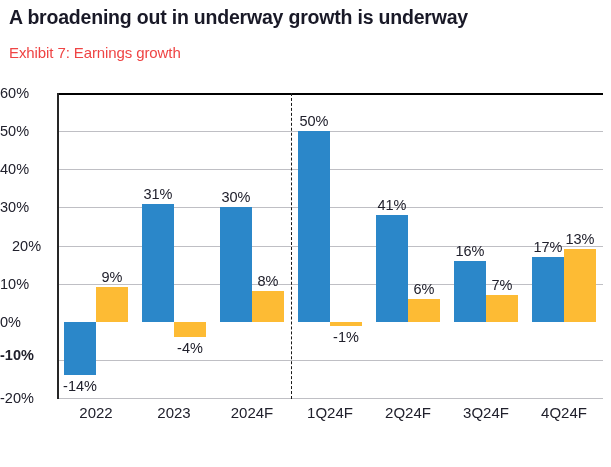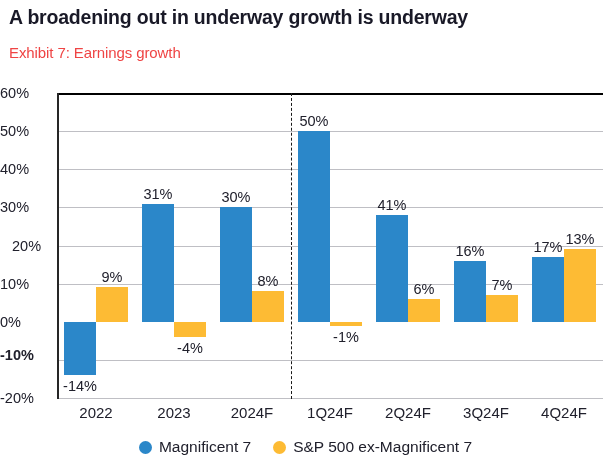--- a/index.html
+++ b/index.html
@@ -219,30 +219,20 @@
   <div id="x-cats">
       <div class="x-cat" style="left: 57px; width: 78px;">2022</div>
       <div class="x-cat" style="left: 135px; width: 78px;">2023</div>
       <div class="x-cat" style="left: 213px; width: 78px;">2024F</div>
       <div class="x-cat" style="left: 291px; width: 78px;">1Q24F</div>
       <div class="x-cat" style="left: 369px; width: 78px;">2Q24F</div>
       <div class="x-cat" style="left: 447px; width: 78px;">3Q24F</div>
       <div class="x-cat" style="left: 525px; width: 78px;">4Q24F</div>
     </div>
 
-  <div id="legend">
-      <div class="legend-item">
-        <span class="legend-dot m7" style="background: rgb(43, 135, 201);"></span>
-        <span class="legend-text">Magnificent 7</span>
-      </div>
-      <div class="legend-item">
-        <span class="legend-dot sp" style="background: rgb(253, 187, 52);"></span>
-        <span class="legend-text">S&amp;P 500 ex-Magnificent 7</span>
-      </div>
-    </div>
 
 <div class="bar-label" style="width: 58px; left: 51px; top: 379.125px;">-14%</div>
     <div class="bar-label" style="width: 58px; left: 83px; top: 270.438px;">9%</div>
     <div class="bar-label" style="width: 58px; left: 129px; top: 186.562px;">31%</div>
     <div class="bar-label" style="width: 58px; left: 161px; top: 341px;">-4%</div>
     <div class="bar-label" style="width: 58px; left: 207px; top: 190.375px;">30%</div>
     <div class="bar-label" style="width: 58px; left: 239px; top: 274.25px;">8%</div>
     <div class="bar-label" style="width: 58px; left: 285px; top: 114.125px;">50%</div>
     <div class="bar-label" style="width: 58px; left: 317px; top: 329.562px;">-1%</div>
     <div class="bar-label" style="width: 58px; left: 363px; top: 198px;">41%</div>

